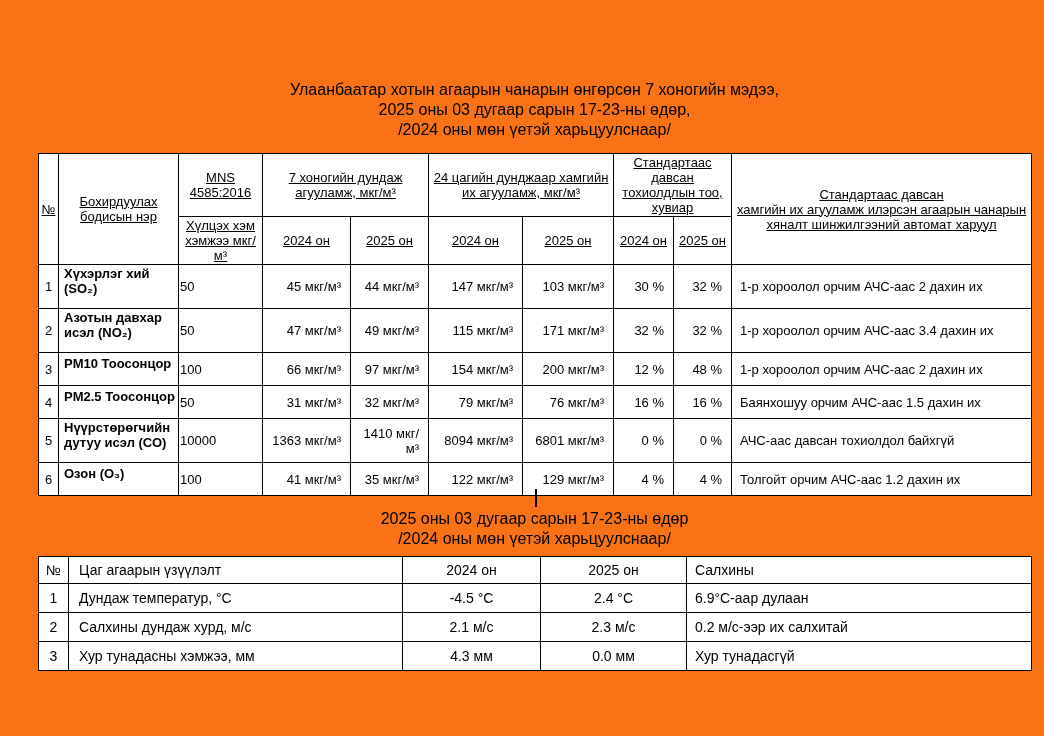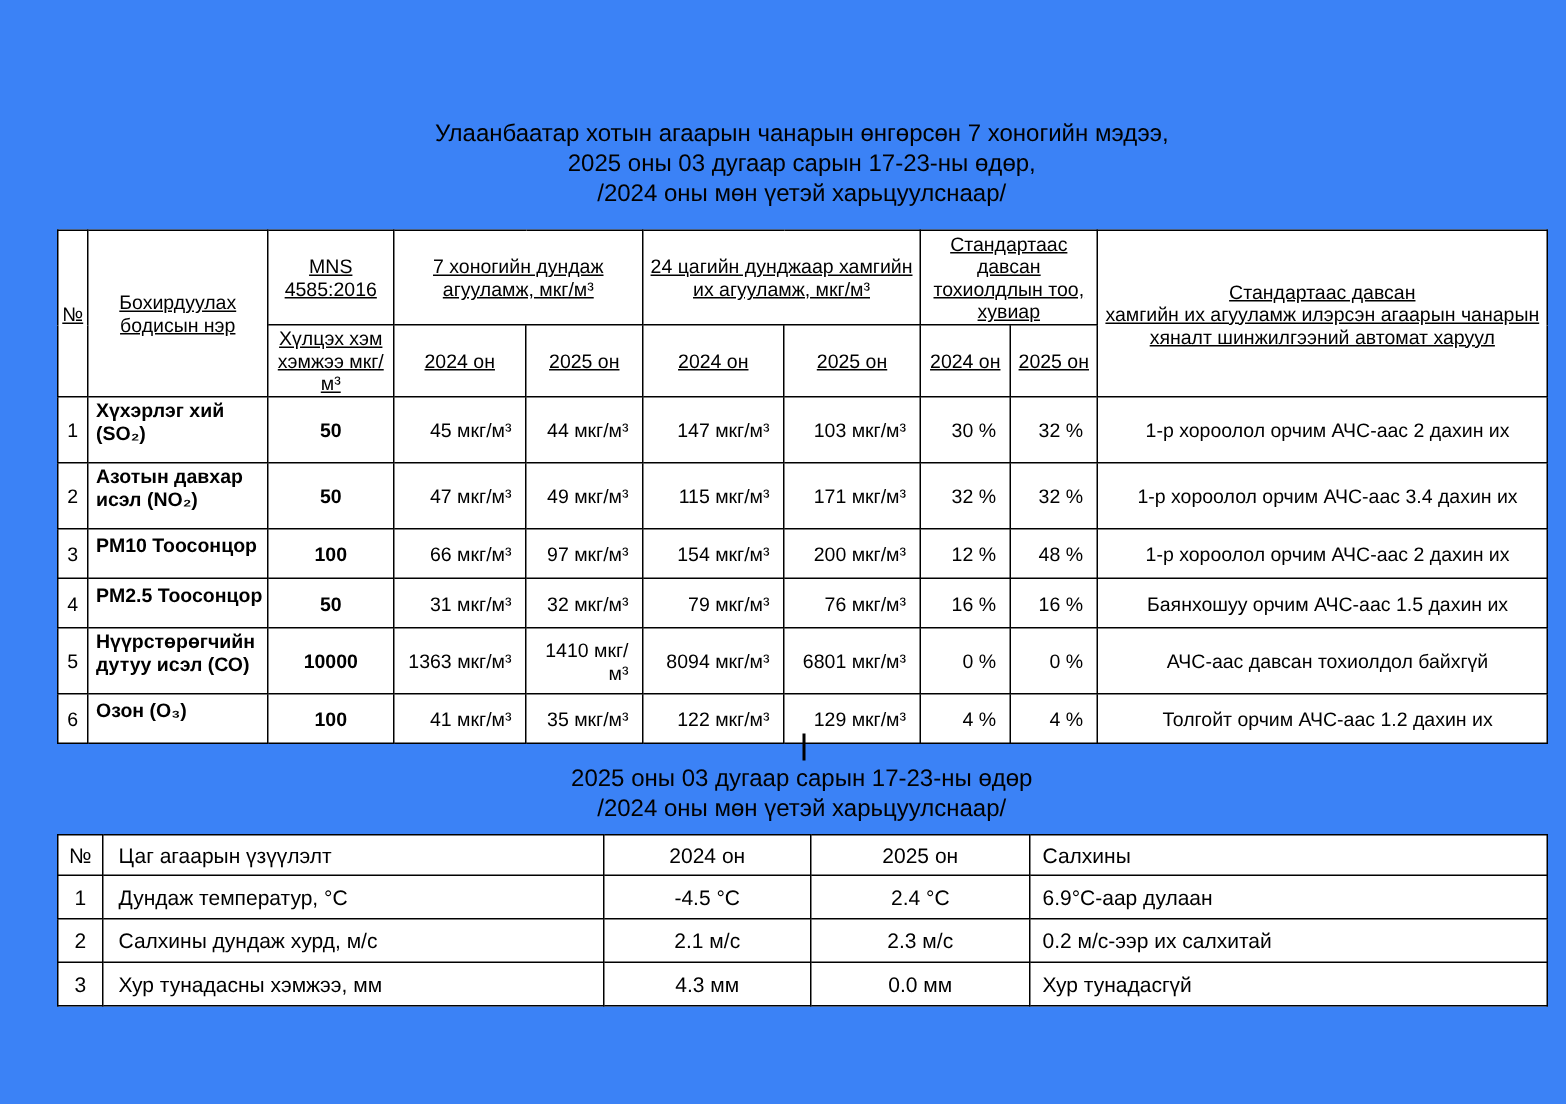--- a/index.html
+++ b/index.html
@@ -3,21 +3,21 @@
 <meta charset="utf-8">
 <style>
   html, body { margin: 0; padding: 0; }
   body {
     width: 1044px; height: 736px;
     background: #ffffff;
     color: #000000;
     font-family: "Liberation Sans", sans-serif;
     overflow: hidden;
   }
-  .page { position: relative; width: 1044px; height: 736px; background: #3b82f6; }
+  .page { position: relative; width: 1044px; height: 736px; background: #f97316; }
 
   .title-block {
     position: absolute; left: 38px; width: 993px;
     text-align: center; font-size: 16px; line-height: 20px; color: #000;
   }
   #title1 { top: 80px; }
   #title2 { top: 489px; }
   .caret {
     display: inline-block; width: 1.5px; height: 18px;
     background: #000; vertical-align: -3px; margin-left: 3px;
@@ -37,23 +37,23 @@
   #air-table { font-size: 13px; }
   #air-table thead td, #air-table thead th {
     text-align: center; vertical-align: middle; line-height: 15px; padding: 1px 2px; text-decoration: underline;
   }
   #air-table .h-top { height: 55px; }
   #air-table .h-sub { height: 47px; }
   #air-table tbody tr { height: 33px; }
   #air-table tbody td { vertical-align: middle; line-height: 15px; }
   .cell-no { text-align: center; }
   .cell-name { font-weight: bold; text-align: left; padding: 1px 2px 12px 5px; }
-  .cell-limit { font-weight: bold; text-align: center; }
+  .cell-limit { font-weight: normal; }
   .cell-val { text-align: right; padding-right: 9px; }
-  .cell-station { text-align: center; padding-left: 8px; }
+  .cell-station { text-align: left; padding-left: 8px; }
   .prewrap { white-space: pre-line; }
 
   
   #weather-table { font-size: 14px; }
   #weather-table thead tr { height: 27px; }
   #weather-table tbody tr { height: 29px; }
   #weather-table td, #weather-table th { vertical-align: middle; line-height: 16px; padding: 1px 2px; }
   #weather-table .w-no { text-align: center; }
   #weather-table .w-ind { text-align: left; padding-left: 10px; }
   #weather-table .w-year { text-align: center; }

